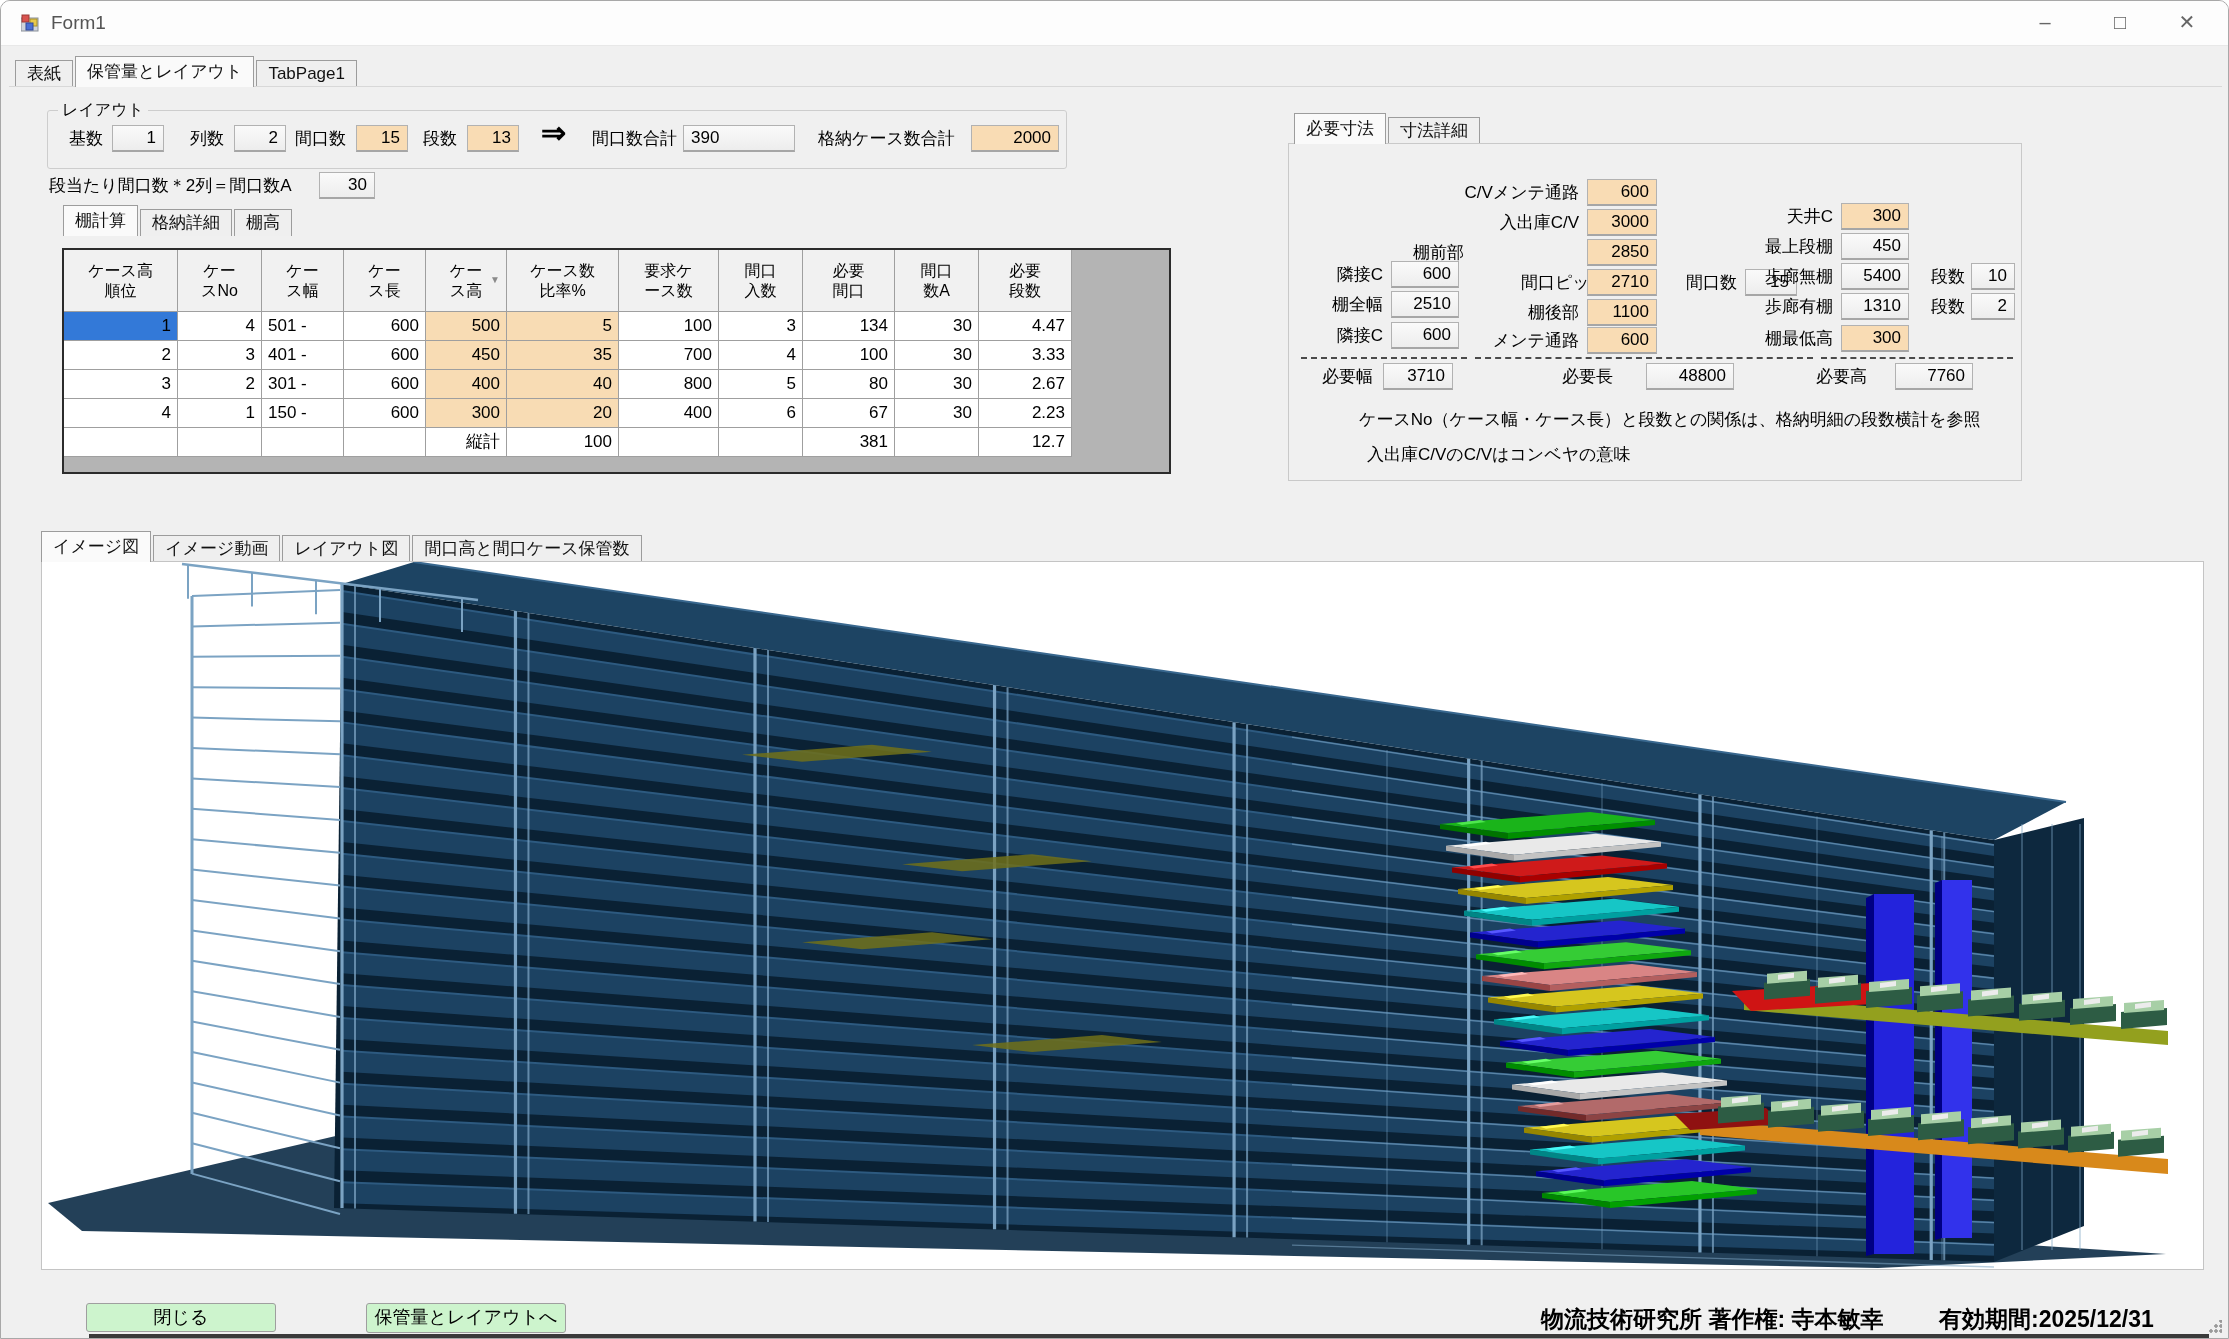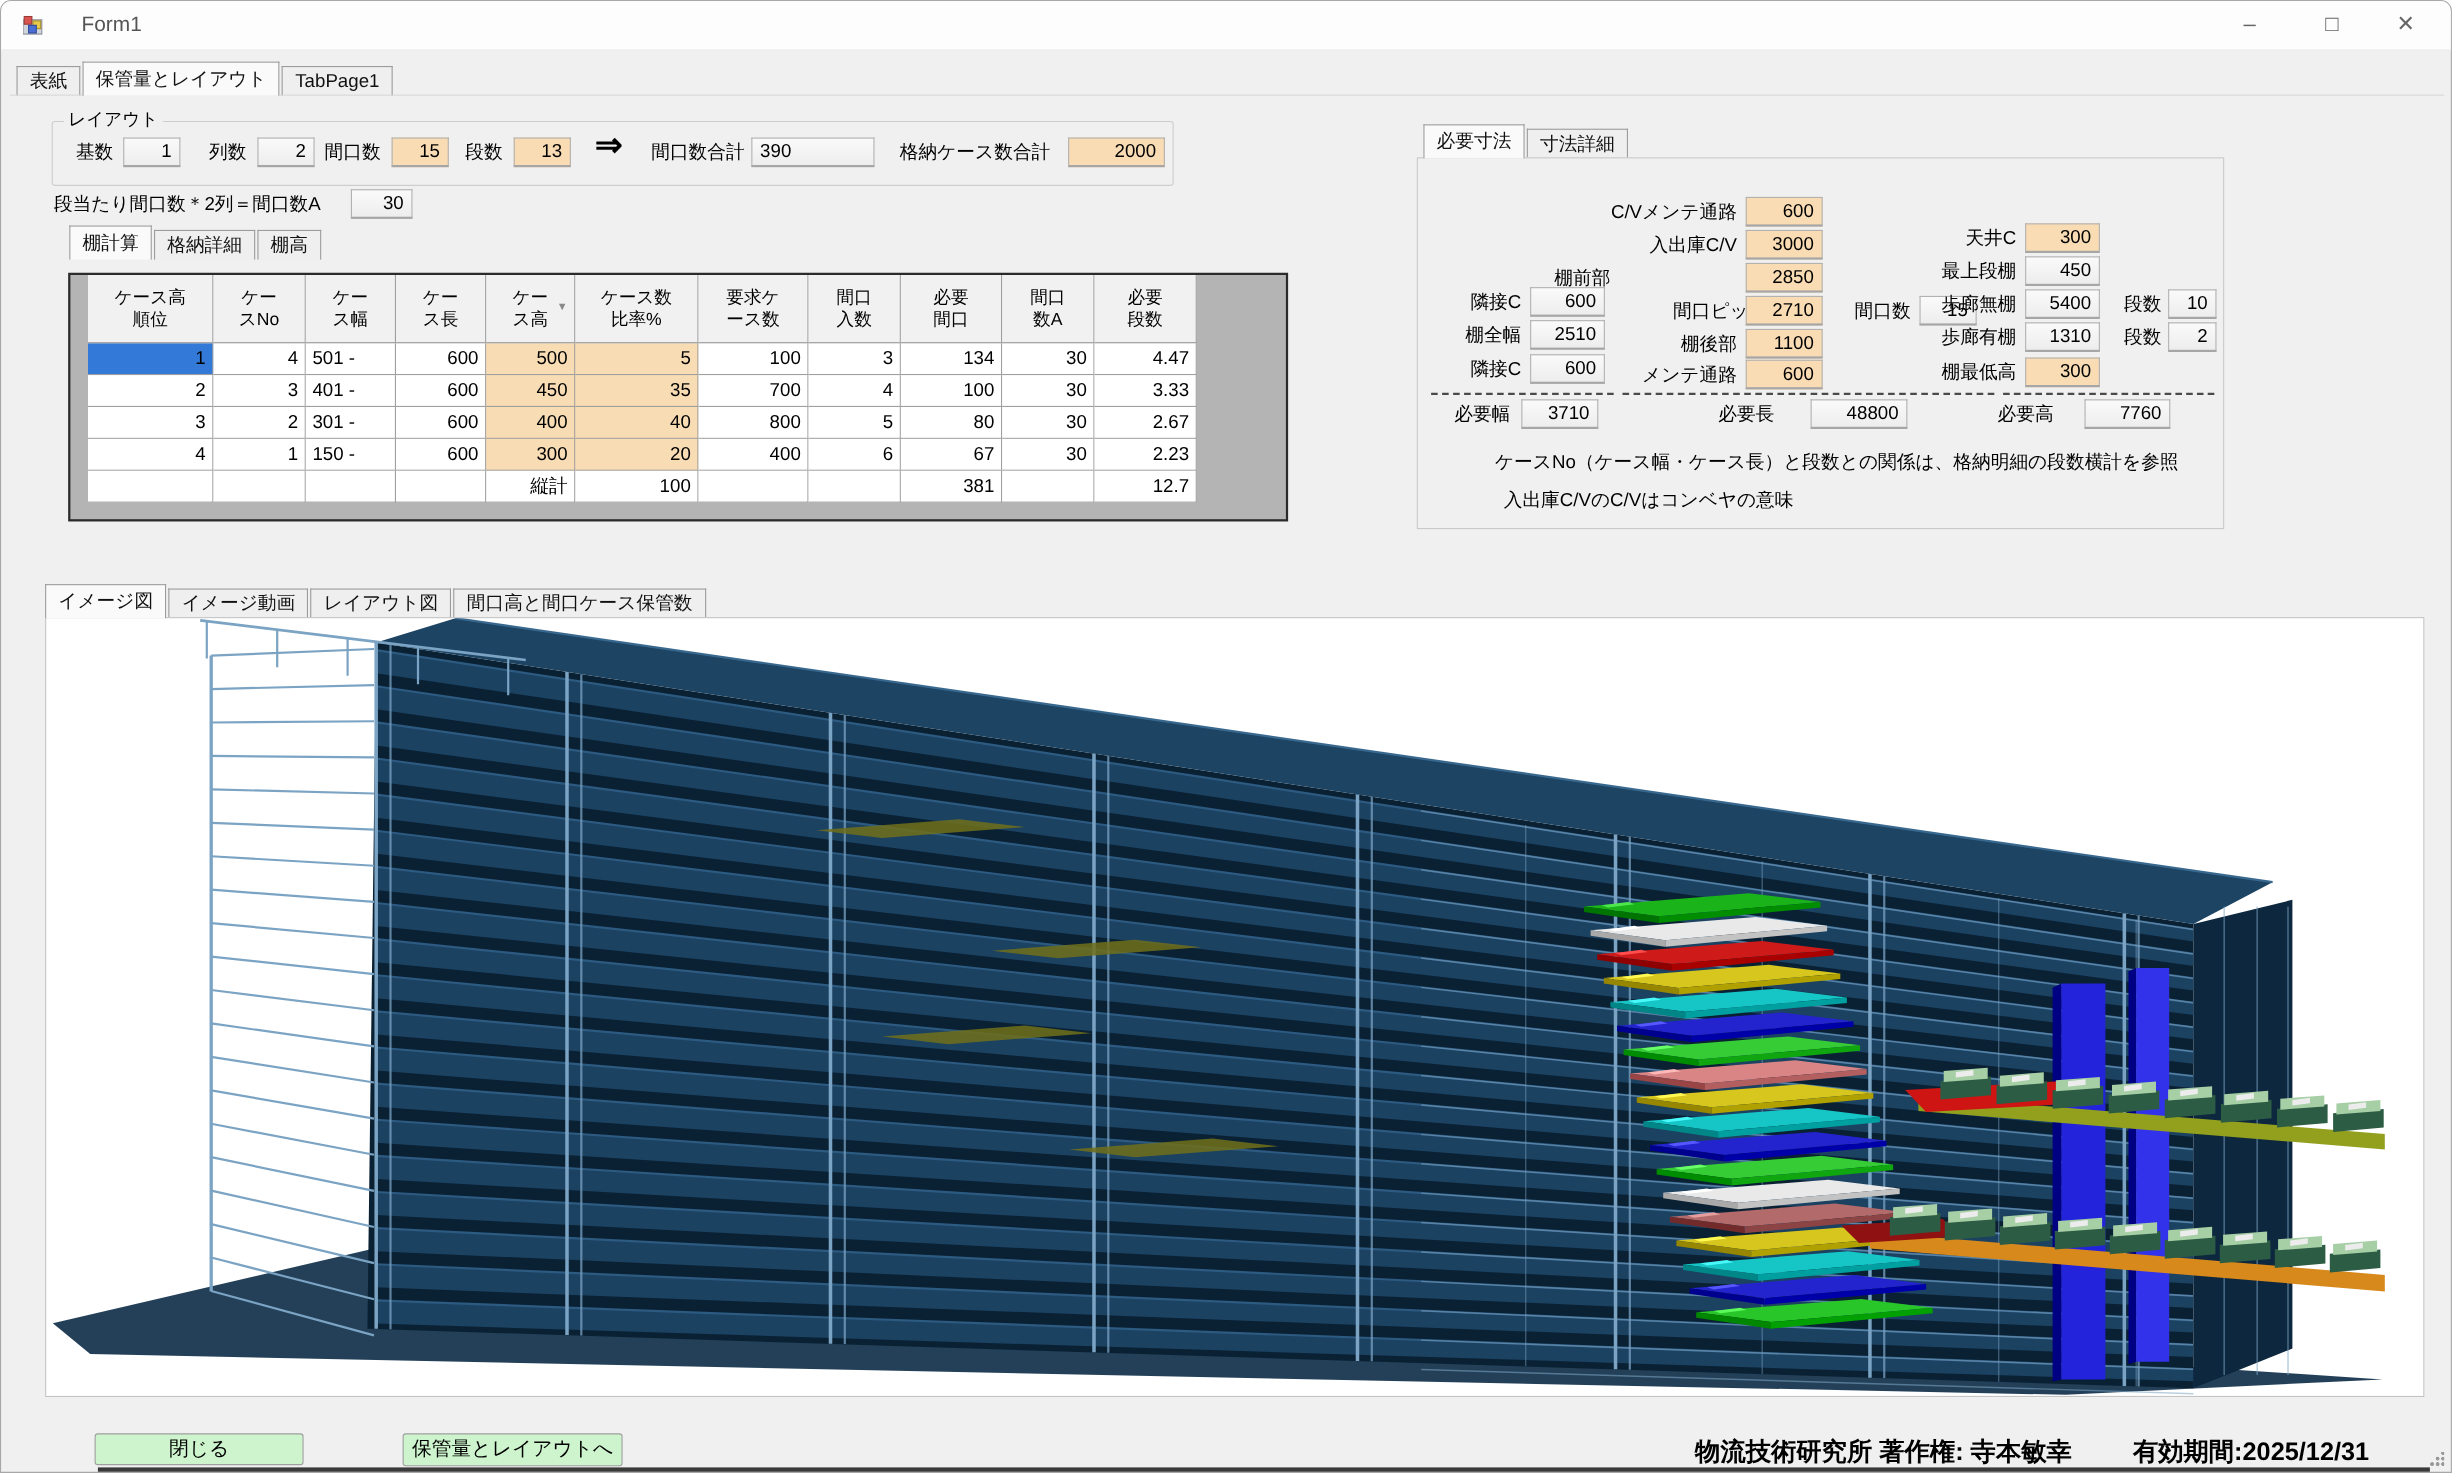--- a/index.html
+++ b/index.html
@@ -1,20 +1,20 @@
 <!DOCTYPE html>
 <html><head>
 <meta charset="utf-8">
 <style>
   html,body{margin:0;padding:0;background:#ffffff;font-family:"Liberation Sans",sans-serif;}
   #win{position:relative;width:2229px;height:1339px;background:#f0f0f0;overflow:hidden;
        border:1px solid #a8a8a8;border-radius:10px 10px 0 0;box-sizing:border-box;}
   
   #titlebar{position:absolute;left:0;top:0;width:100%;height:44px;background:#fdfdfd;border-bottom:1px solid #e8e8e8;}
-  #titlebar .ttl{position:absolute;left:50px;top:11px;font-size:19px;color:#555;margin-left:23px;}
+  #titlebar .ttl{position:absolute;left:50px;top:11px;font-size:19px;color:#555;}
   .winbtn{position:absolute;top:0;width:66px;height:43px;text-align:center;line-height:43px;color:#666;font-size:20px;}
   
   .lbl{position:absolute;font-size:17px;line-height:27px;color:#000;white-space:nowrap;}
   .fld{position:absolute;height:27px;box-sizing:border-box;background:linear-gradient(#fafafa,#ededed);
        border:1px solid #b2b2b2;border-bottom:2px solid #a6a6a6;font-size:17px;line-height:23px;
        text-align:right;padding:0 7px;white-space:nowrap;}
   .fld.orange{background:#f9dcb4;}
   .fld.alignl{text-align:left;}
   .tabstrip{position:absolute;display:flex;align-items:flex-end;}
   .tab{box-sizing:border-box;height:27px;padding:0 11px;background:#efefef;border:1px solid #9c9c9c;border-bottom:none;
@@ -22,21 +22,21 @@
   .tab.sel{height:31px;background:#fafafa;line-height:29px;z-index:3;}
   .groupbox{position:absolute;border:1px solid #cdcdcd;border-radius:3px;}
   .gb-title{position:absolute;top:-10px;left:10px;background:#f0f0f0;padding:0 4px;font-size:16px;line-height:18px;}
   .dashed{position:absolute;border-top:2px dashed #4a4a4a;height:0;}
   .note{position:absolute;font-size:17px;color:#000;white-space:nowrap;}
   .btn-green{position:absolute;box-sizing:border-box;background:#cdf4cd;border:1px solid #9f9f9f;border-radius:3px;
        text-align:center;font-size:18px;color:#000;}
   
   #grid{position:absolute;left:61px;top:247px;width:1109px;height:226px;background:#b4b4b4;
         border:2px solid #2b2b2b;box-sizing:border-box;font-size:17px;}
-  .gr-row{display:flex;margin-left:16px;}
+  .gr-row{display:flex;}
   .th,.td{box-sizing:border-box;border-right:1px solid #9f9f9f;border-bottom:1px solid #9f9f9f;background:#fff;overflow:hidden;}
   .th{background:#f1f1f1;height:62px;display:flex;align-items:center;justify-content:center;text-align:center;
       white-space:pre-line;line-height:1.2;font-size:16px;position:relative;}
   .td{height:29px;line-height:28px;text-align:right;padding:0 6px;}
   .td.alignl{text-align:left;}
   .td.orange{background:#f8dcb4;}
   .td.sel{background:#3379d8;}
   .c0{width:114px;} .c1{width:84px;} .c2{width:82px;} .c3{width:82px;} .c4{width:81px;}
   .c5{width:112px;} .c6{width:100px;} .c7{width:84px;} .c8{width:92px;} .c9{width:84px;} .c10{width:93px;}
   .sort{position:absolute;right:6px;top:24px;font-size:10px;color:#8a8a8a;}

